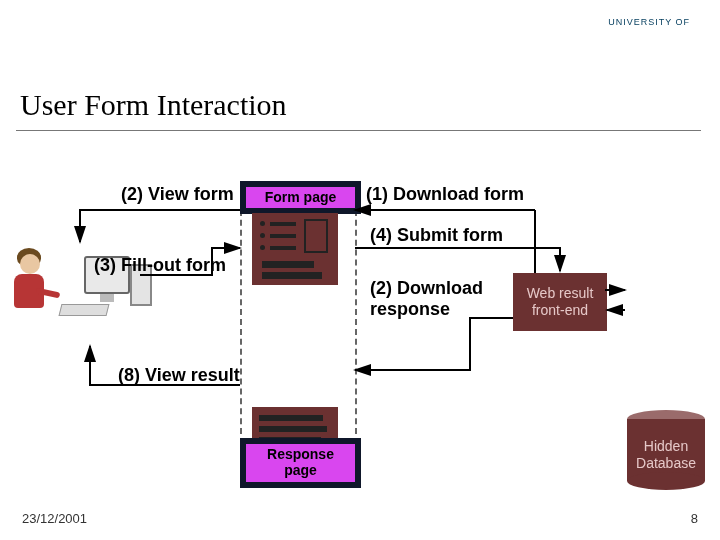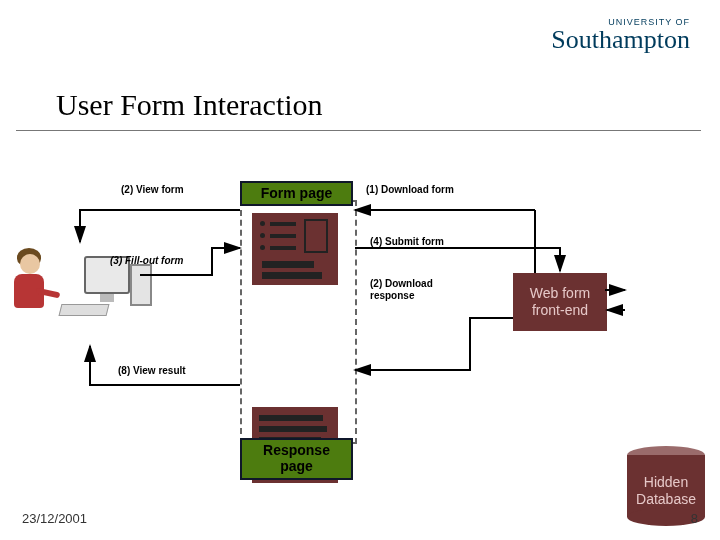--- a/index.html
+++ b/index.html
@@ -31,43 +31,42 @@
     font-size: 26px;
     color: #003b5c;
   }
   .title {
     position: absolute;
     left: 20px;
     top: 88px;
     font-family: Georgia, serif;
     font-size: 30px;
     color: #000;
-    margin-left: 36px;
   }
   .title-rule {
     position: absolute;
     left: 16px;
     top: 130px;
     width: 685px;
     height: 0;
     border-top: 1px solid #777;
   }
   .abs { position: absolute; }
   .lbl {
     font-family: Arial, Helvetica, sans-serif;
-    font-size: 10px;
+    font-size: 18px;
     font-weight: bold;
     color: #000;
     white-space: nowrap;
   }
   .lbl-center { text-align: center; }
   .bold-box {
-    border: 2px solid #0f172a;
-    text-align: center;
-    background: #4d7c0f;
+    border: 6px solid #0f172a;
+    text-align: center;
+    background: #d946ef;
   }
   
   .pages {
     border: 2px dashed #666;
   }
   
   .mini-form {
     background: #6b3131;
     position: relative;
   }
@@ -95,21 +94,20 @@
   .mini-resp { background: #6b3131; position: relative; }
   .mini-resp .rline {
     position: absolute;
     height: 6px;
     background: #222;
     left: 7px;
   }
   
   .db {
     position: relative;
-    margin-top: 36px;
   }
   .db .body {
     position: absolute;
     left: 0; right: 0;
     background: #6b3131;
     border-left: 1px solid #6b3131;
     border-right: 1px solid #6b3131;
   }
   .db .cap {
     position: absolute;
@@ -180,21 +178,20 @@
   .user-illus .arm {
     position:absolute; width:24px; height:6px; background:#b73535; border-radius:3px; transform:rotate(12deg);
   }
   svg.arrows { position:absolute; left:0; top:0; width:720px; height:540px; pointer-events:none; }
 </style>
 </head>
 <body>
 
 <div class="logo">
   <div class="tag">UNIVERSITY OF</div>
-  <div class="name">Southampton</div>
 </div>
 
 <div class="title">User Form Interaction</div>
 <div class="title-rule"></div>
 
 <div class="pages abs" style="left:240px; top:200px; width:113px; height:240px;"></div>
 
 <div class="bold-box abs" style="left:240px; top:181px; width:109px; height:20px; padding-top:1px;">
   <span class="lbl" style="font-size:14px;">Form page</span>
 </div>
@@ -218,21 +215,21 @@
   <div class="rline" style="top:41px; width:68px;"></div>
   <div class="rline" style="top:52px; width:60px;"></div>
   <div class="rline" style="top:63px; width:40px;"></div>
 </div>
 
 <div class="bold-box abs" style="left:240px; top:438px; width:109px; height:36px; padding-top:2px;">
   <span class="lbl lbl-center" style="font-size:14px; display:block; white-space:pre;">Response
 page</span>
 </div>
 
-<div class="web-box abs" style="left:513px; top:273px; width:90px; height:54px; white-space:pre;">Web form
+<div class="web-box abs" style="left:513px; top:273px; width:90px; height:54px; white-space:pre;">Web result
 front-end</div>
 
 <div class="db abs" style="left:627px; top:262px; width:78px; height:78px;">
   <div class="cap" style="top:0; height:18px; background:#9a6b6b;"></div>
   <div class="body" style="top:9px; height:62px;"></div>
   <div class="cap" style="top:62px; height:18px; background:#6b3131;"></div>
   <div class="lbl-in" style="top:28px; white-space:pre;">Hidden
 Database</div>
 </div>
 
@@ -241,22 +238,22 @@
   <div class="head" style="left:2px;  top:14px;"></div>
   <div class="body" style="left:-4px; top:34px;"></div>
   <div class="arm" style="left:18px; top:50px;"></div>
   <div class="monitor" style="left:66px; top:16px;"></div>
   <div class="tower" style="left:112px; top:24px;"></div>
   <div class="kb" style="left:42px; top:64px;"></div>
 </div>
 
 <div class="lbl abs" style="left:366px; top:184px;">(1) Download form</div>
 <div class="lbl abs" style="left:121px; top:184px;">(2) View form</div>
-<div class="lbl abs" style="left:110px; top:255px;font-style:italic;">(3) Fill-out form</div>
-<div class="lbl abs" style="left:370px; top:236px;">(4) Submit form</div>
+<div class="lbl abs" style="left:94px; top:255px;">(3) Fill-out form</div>
+<div class="lbl abs" style="left:370px; top:225px;">(4) Submit form</div>
 <div class="lbl abs" style="left:370px; top:278px; white-space:pre; line-height:1.15;">(2) Download
 response</div>
 <div class="lbl abs" style="left:118px; top:365px;">(8) View result</div>
 
 <div class="date">23/12/2001</div>
 <div class="pgnum">8</div>
 
 <svg class="arrows">
   <defs>
     <marker id="ah" markerWidth="10" markerHeight="10" refX="8" refY="3" orient="auto" markerUnits="strokeWidth">

